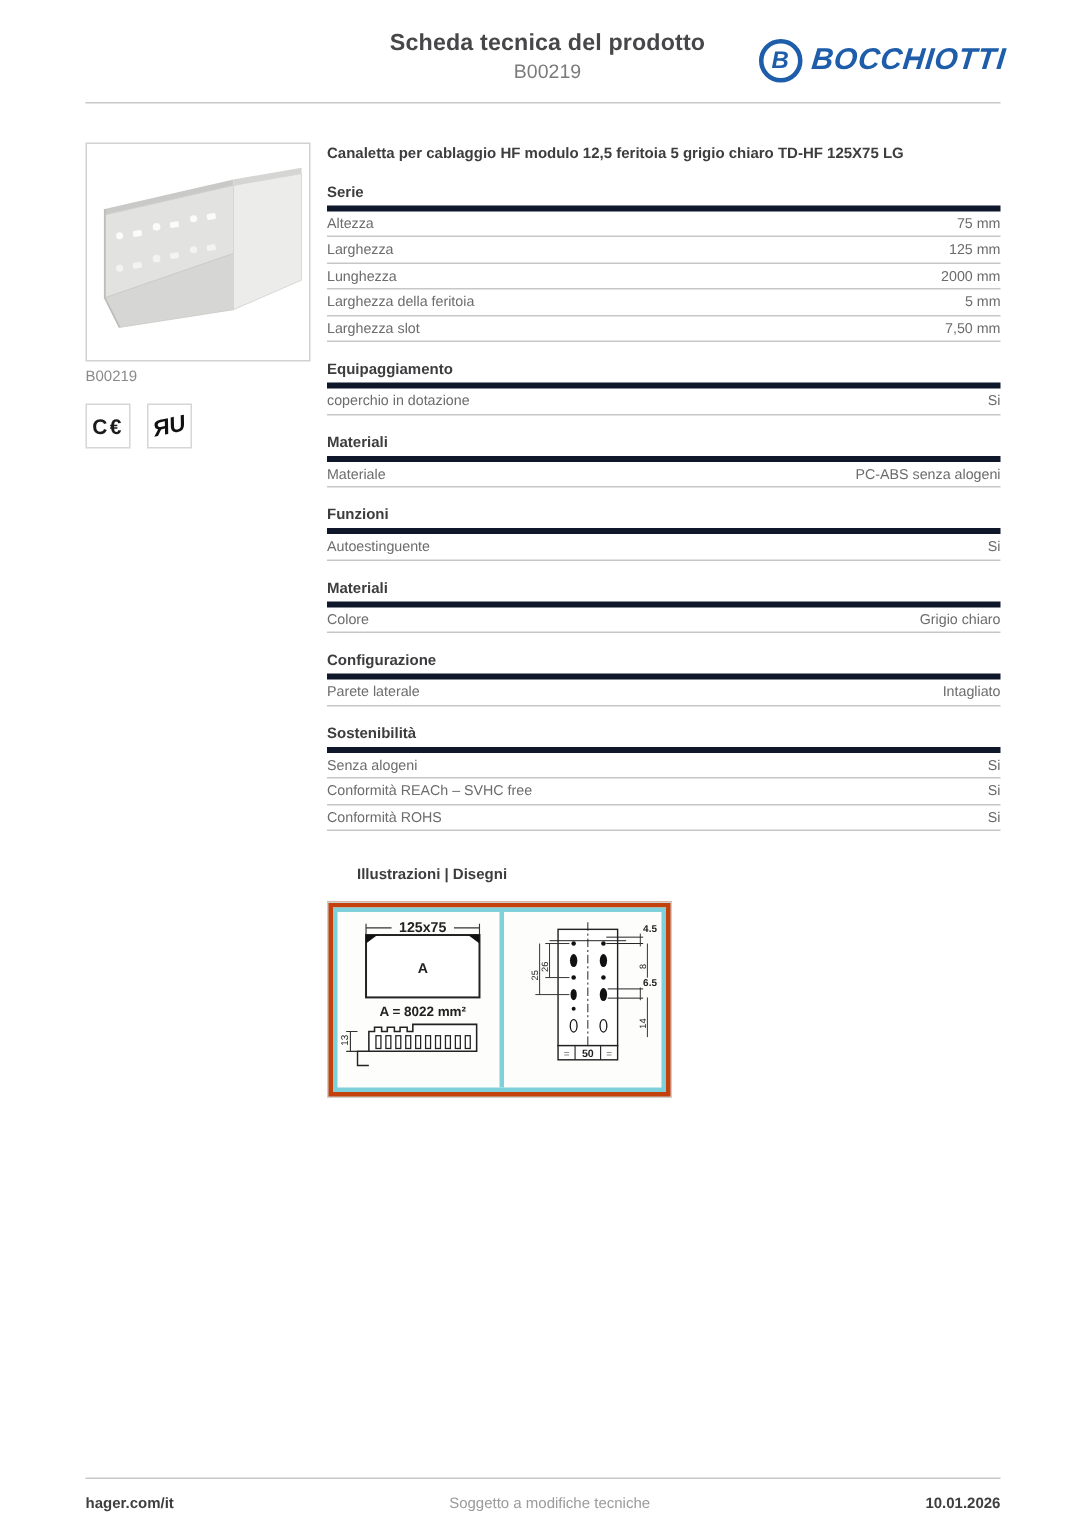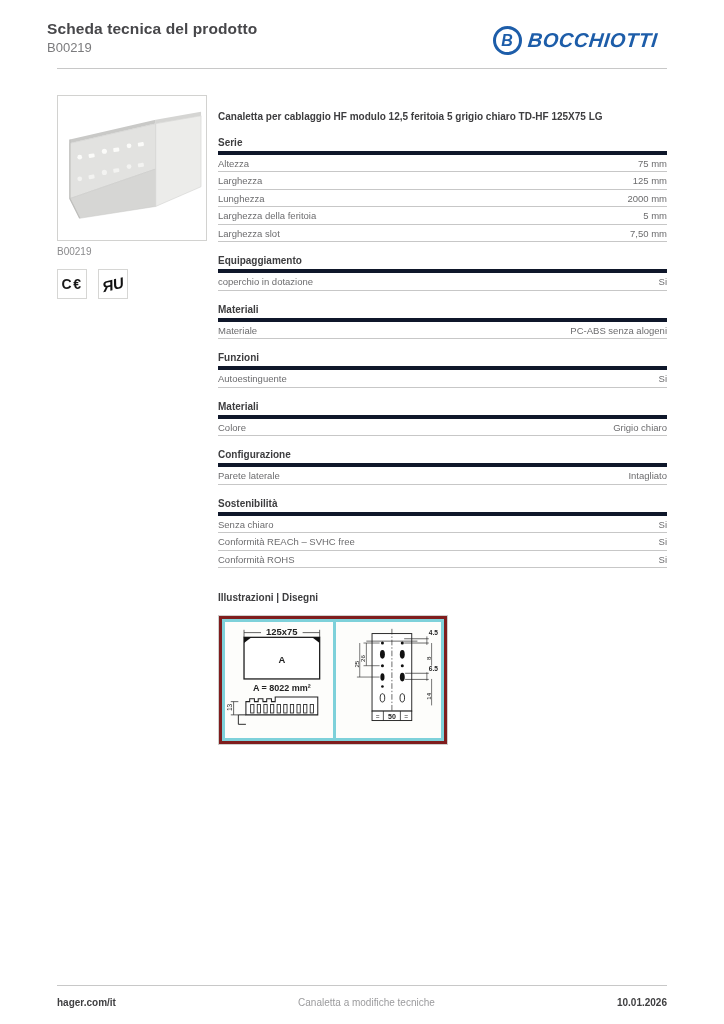--- a/index.html
+++ b/index.html
@@ -1,21 +1,21 @@
 <!DOCTYPE html>
 <html><head>
 <meta charset="utf-8">
 <style>
   html,body{margin:0;padding:0;background:#ffffff;}
   .page{
     position:relative;width:724px;height:1024px;background:#ffffff;
     font-family:"Liberation Sans", sans-serif;color:#4a4a4c;overflow:hidden;
   }
   
-  .hdr{position:absolute;left:47px;top:20px;width:610px;height:42px;}
+  .hdr{position:absolute;left:60px;top:20px;width:610px;height:42px;text-align:center;}
   .hdr-title{font-size:15.5px;font-weight:bold;color:#47474a;letter-spacing:.1px;}
   .hdr-code{font-size:13px;color:#7b7b7d;margin-top:2px;}
   .logo{position:absolute;right:0;top:6px;display:flex;align-items:center;gap:6px;}
   .logo-circle{
     width:23px;height:23px;border:3px solid #1d5da9;border-radius:50%;
     display:flex;align-items:center;justify-content:center;
     color:#1d5da9;font-weight:bold;font-style:italic;font-size:16px;line-height:1;
   }
   .logo-text{
     color:#1d5da9;font-weight:bold;font-style:italic;font-size:20px;
@@ -27,32 +27,32 @@
   .leftcol{position:absolute;left:57px;top:95px;width:150px;}
   .photo-box{width:148px;height:144px;border:1px solid #d2d2d0;background:#ffffff;
     display:flex;align-items:flex-start;justify-content:center;}
   .photo-caption{font-size:10px;color:#8a8a8c;margin-top:5px;}
   .certs{display:flex;gap:11px;margin-top:12px;}
   .cert-box{width:28px;height:28px;border:1px solid #d6d6d4;background:#fff;
     display:flex;align-items:center;justify-content:center;}
   .ce-glyph{font-size:14px;font-weight:bold;color:#1a1a1a;letter-spacing:1.5px;}
   .ul-glyph{font-size:15px;font-weight:bold;font-style:italic;color:#111;transform:rotate(-12deg);}
   
-  .main{position:absolute;left:218px;top:111px;width:449px;}
+  .main{position:absolute;left:218px;top:97px;width:449px;}
   .prod-title{font-size:10px;font-weight:bold;color:#3d3d3f;line-height:1.25;white-space:nowrap;}
   .specs-heading{font-size:10px;font-weight:bold;color:#3d3d3f;margin-top:24px;}
   .spec-section{margin-top:13px;}
   .sec-title{font-size:10px;font-weight:bold;color:#3d3d3f;padding-bottom:3px;
     border-bottom:4px solid #0f172a;}
   .spec-row{display:flex;justify-content:space-between;align-items:baseline;
     font-size:9.5px;color:#6c6c6e;padding:3px 0 2.5px 0;border-bottom:1px solid #c7c7c7;}
   .spec-row .lab{text-align:left;}
   .spec-row .val{text-align:right;}
-  .illus-heading{font-size:10px;font-weight:bold;color:#3d3d3f;margin-top:24px;}
-  .illus-box{margin-top:12px;width:222px;border:1px solid #cfcfcd;background:#7f1d1d;padding:3px;}
+  .illus-heading{font-size:10px;font-weight:bold;color:#3d3d3f;margin-top:24px;margin-left:20px;}
+  .illus-box{margin-top:12px;width:222px;border:1px solid #cfcfcd;background:#c2410c;padding:3px;}
   .illus-frame{border:3px solid #7ed1da;display:flex;background:#fdfdfb;}
   .illus-panel{width:50%;padding:2px;}
   .illus-panel.left{border-right:3px solid #7ed1da;}
   
   .ftr-rule{top:985px;}
   .ftr{position:absolute;left:57px;top:997px;width:610px;display:flex;
     justify-content:space-between;align-items:baseline;font-size:10px;}
   .ftr-site{font-weight:bold;color:#3f3f41;}
   .ftr-note{color:#9b9b9d;}
   .ftr-date{font-weight:bold;color:#3f3f41;text-align:center;}
@@ -180,21 +180,21 @@
       <div class="sec-title">Configurazione</div>
       <div class="spec-row">
           <span class="lab">Parete laterale</span>
           <span class="val">Intagliato</span>
         </div>
     </div>
 
     <div class="spec-section">
       <div class="sec-title">Sostenibilità</div>
       <div class="spec-row">
-          <span class="lab">Senza chiaro</span>
+          <span class="lab">Senza alogeni</span>
           <span class="val">Si</span>
         </div>
       <div class="spec-row">
           <span class="lab">Conformità REACh – SVHC free</span>
           <span class="val">Si</span>
         </div>
       <div class="spec-row">
           <span class="lab">Conformità ROHS</span>
           <span class="val">Si</span>
         </div>
@@ -295,17 +295,17 @@
             <text x="98" y="80" font-size="6.5" fill="#222" transform="rotate(-90 98 80)">14</text>
           </svg>
         </div>
       </div>
     </div>
   </div>
 
   <div class="rule ftr-rule"></div>
   <div class="ftr">
     <span class="ftr-site">hager.com/it</span>
-    <span class="ftr-note">Canaletta a modifiche tecniche</span>
+    <span class="ftr-note">Soggetto a modifiche tecniche</span>
     <span class="ftr-date">10.01.2026</span>
   </div>
 
 </div>
 
 </body></html>

